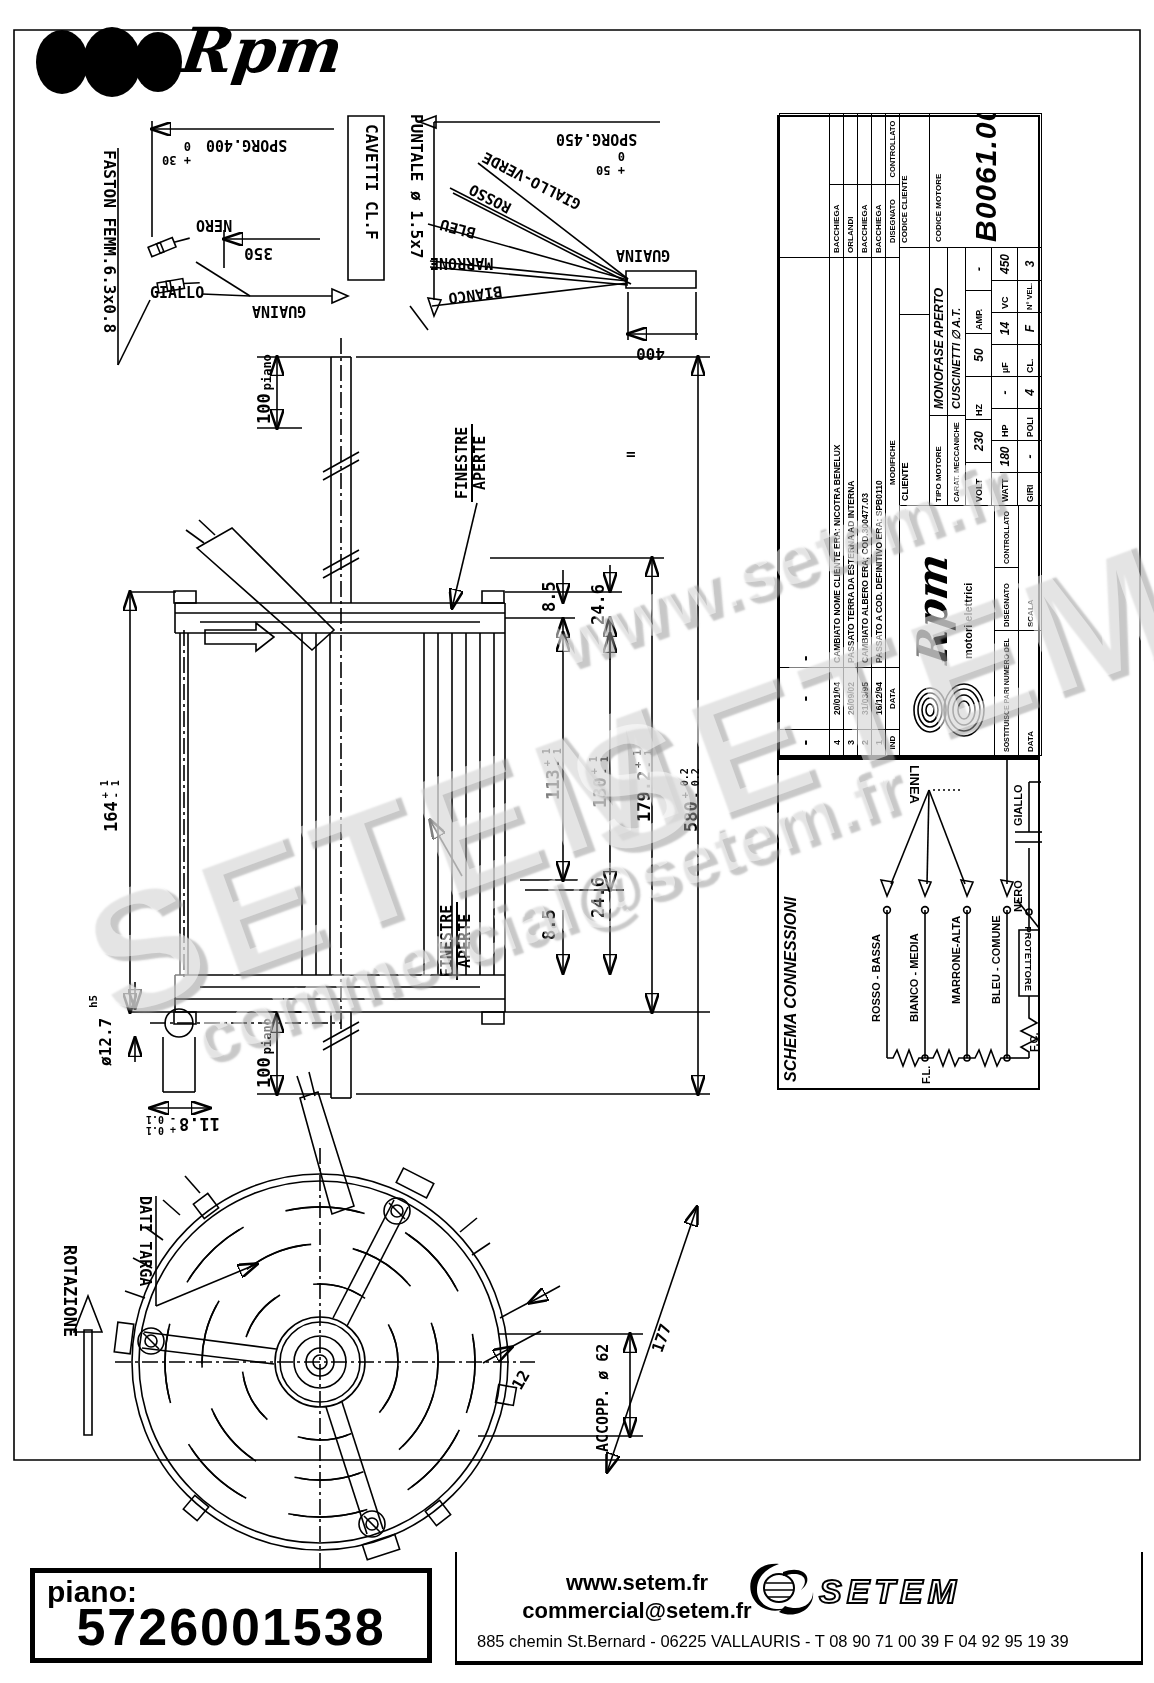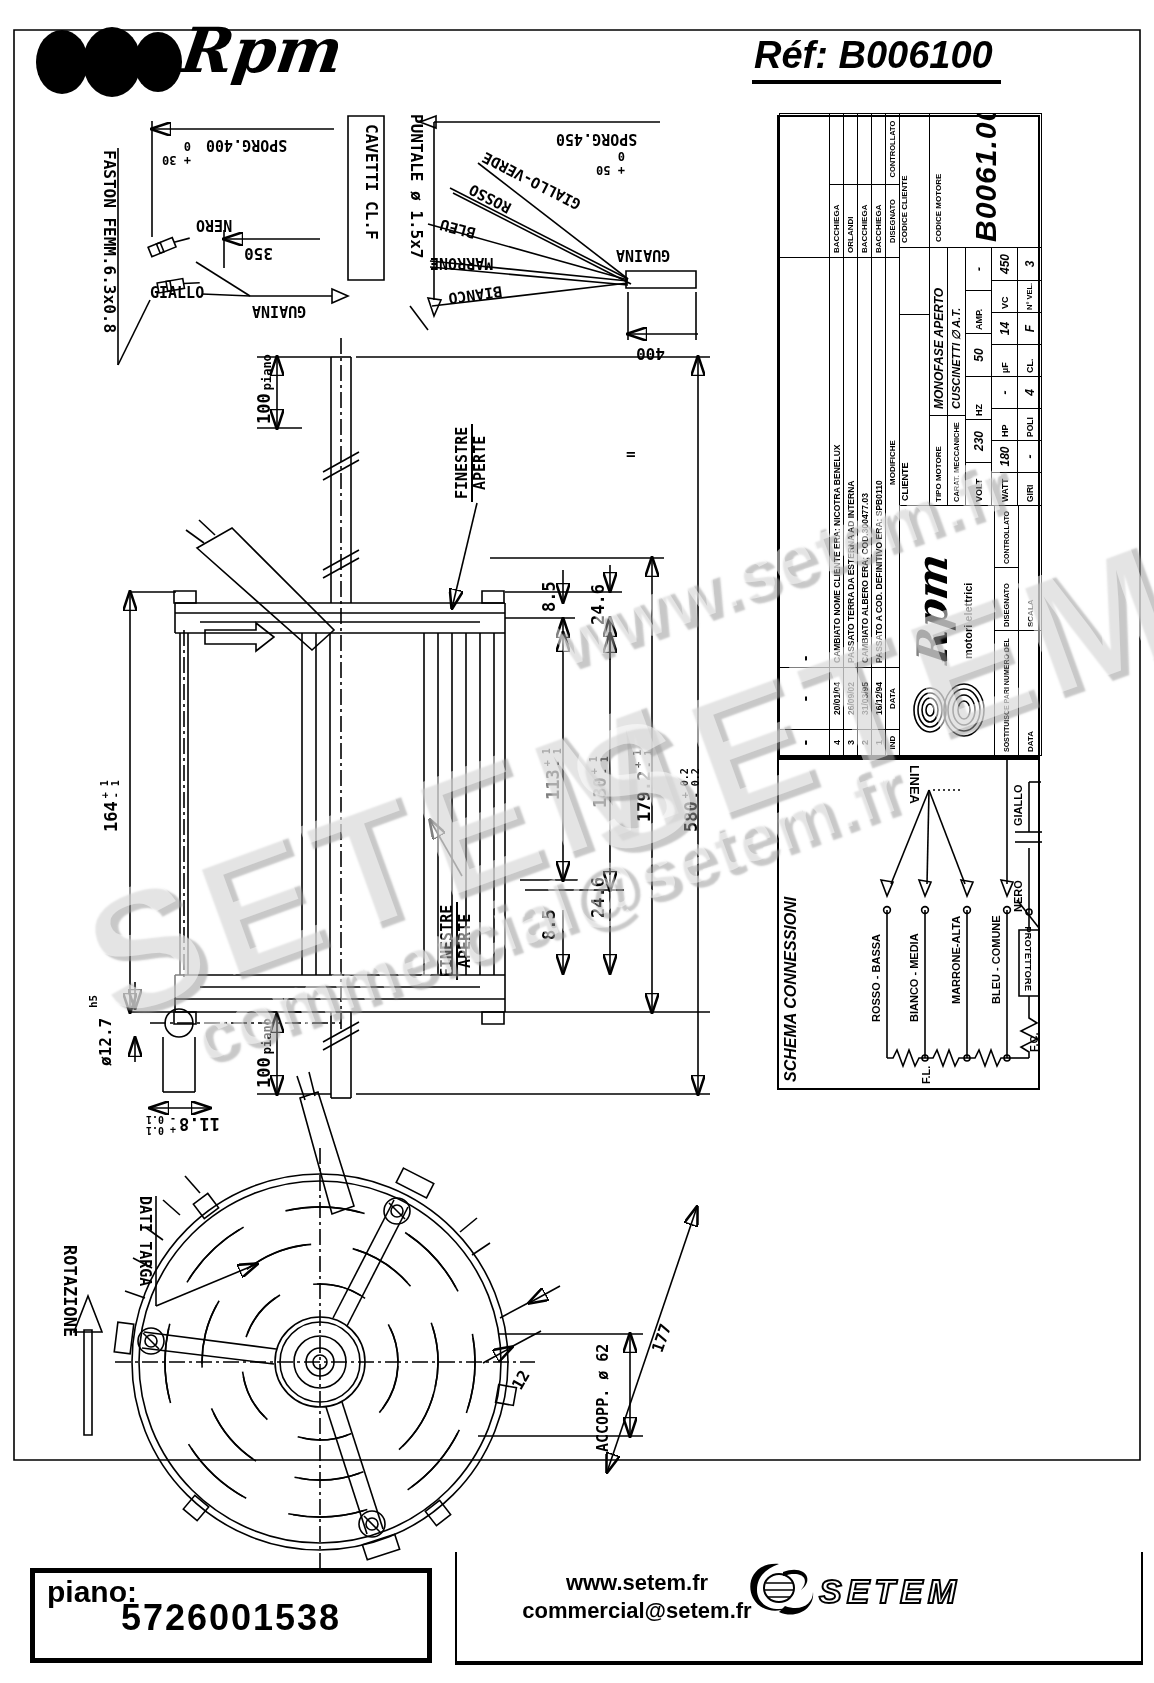--- a/index.html
+++ b/index.html
@@ -288,21 +288,20 @@
       <line x1="560" y1="1286" x2="529" y2="1303" marker-end="url(#mE)"></line>
       <line x1="483" y1="1363" x2="512" y2="1347" marker-end="url(#mE)"></line>
       <line x1="630" y1="1334" x2="630" y2="1436" marker-start="url(#mS)" marker-end="url(#mE)"></line>
       <line x1="498" y1="1334" x2="643" y2="1334"></line>
         <line x1="478" y1="1436" x2="643" y2="1436"></line>
       <line x1="697" y1="1207" x2="607" y2="1472" marker-start="url(#mS)" marker-end="url(#mE)"></line>
     </g>
   </svg>
 
   <div class="lbl" style="left:182px;top:18px;font-family:'DejaVu Serif',serif;font-style:italic;font-size:62px;transform:skewX(-8deg);">Rpm</div>
-  <div class="lbl sans" style="left:752px;top:36px;font-size:38px;font-style:italic;border-bottom:4px solid #000;padding:0 8px 4px 2px;">Réf:  B006100</div>
 
   <div class="lbl r90" style="left:117px;top:150px;font-size:16px;">FASTON FEMM.6.3x0.8</div>
   <div class="lbl r90" style="left:379px;top:124px;font-size:16px;">CAVETTI CL.F</div>
   <div class="lbl r90" style="left:424px;top:114px;font-size:16px;">PUNTALE ø 1.5x7</div>
   <div class="lbl r180" style="left:196px;top:216px;">NERO</div>
   <div class="lbl" style="left:150px;top:286px;">GIALLO</div>
   <div class="lbl r180" style="left:252px;top:302px;">GUAINA</div>
   <div class="lbl r180" style="left:244px;top:244px;font-size:16px;">350</div>
   <div class="lbl r180" style="left:206px;top:136px;">SPORG.400</div>
   <div class="lbl r180 stack" style="left:162px;top:138px;">
@@ -561,25 +560,26 @@
     <div class="lbl sans" style="left:262px;top:234px;font-size:11px;">GIALLO</div>
   </div>
 
   <div class="wm" style="left:540px;top:520px;font-size:74px;">www.setem.fr</div>
   <div class="wm" style="left:70px;top:760px;font-size:170px;letter-spacing:8px;">SETEM</div>
   <div class="wm" style="left:560px;top:600px;font-size:170px;letter-spacing:8px;">SETEM</div>
   <div class="wm" style="left:170px;top:870px;font-size:72px;">commercial@setem.fr</div>
 
   <div id="codebox">
     <div style="position:absolute;left:12px;top:2px;font-size:30px;font-weight:bold;">piano:</div>
-    <div style="position:absolute;left:0;right:0;top:24px;text-align:center;font-size:36px;font-weight:bold;letter-spacing:2px;">5726001538</div>
+    <div style="position:absolute;left:0;right:0;top:24px;text-align:center;font-size:52px;font-weight:bold;letter-spacing:2px;">5726001538</div>
   </div>
   <div id="footbox">
     <div class="sans" style="position:absolute;left:55px;top:18px;width:250px;text-align:center;font-weight:bold;font-size:22px;">www.setem.fr</div>
     <div class="sans" style="position:absolute;left:30px;top:46px;width:300px;text-align:center;font-weight:bold;font-size:22px;">commercial@setem.fr</div>
+    <div class="sans" style="position:absolute;left:20px;top:80px;width:500px;font-size:16.5px;white-space:nowrap;">885 chemin St.Bernard  -  06225 VALLAURIS  -  T 08 90 71 00 39   F 04 92 95 19 39</div>
     <svg width="70" height="62" viewBox="0 0 70 62" style="position:absolute;left:288px;top:8px;">
       <path d="M34 4 C10 2 0 22 8 38 C14 50 30 54 42 48 C26 52 12 44 12 30 C12 16 22 8 34 4 z" fill="#000"></path>
       <ellipse cx="34" cy="28" rx="15" ry="14" fill="#fff" stroke="#000" stroke-width="2"></ellipse>
       <path d="M21 23 H48 M19 30 H49 M22 37 H46" stroke="#000" stroke-width="1.4" fill="none"></path>
       <path d="M38 12 C60 4 70 20 56 30 C66 18 56 10 38 16 z" fill="#000"></path>
       <path d="M40 46 C56 52 68 44 68 32 C70 48 52 60 34 52 z" fill="#000"></path>
     </svg>
     <div class="outline-text" style="position:absolute;left:362px;top:20px;font-size:34px;letter-spacing:5px;">SETEM</div>
   </div>
 

